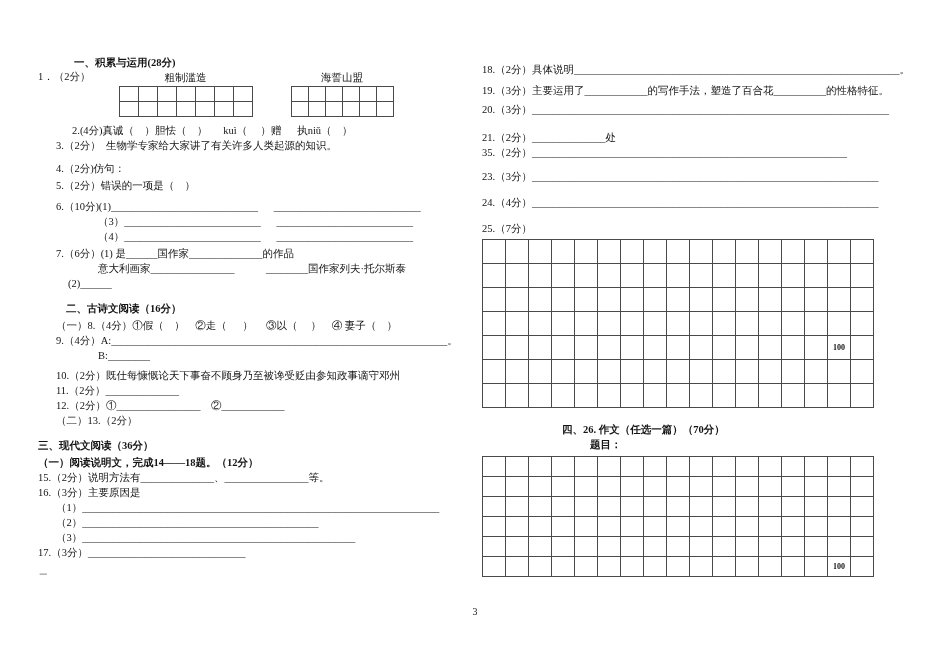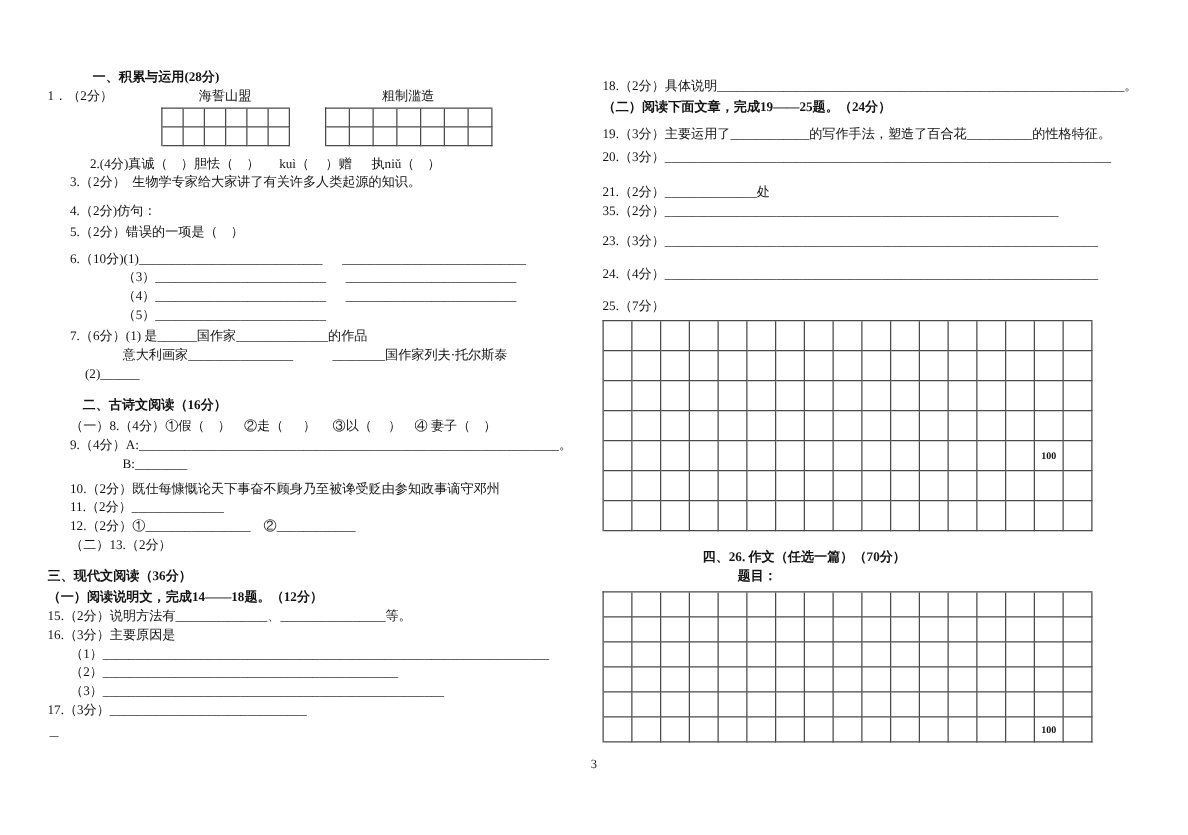--- a/index.html
+++ b/index.html
@@ -25,61 +25,60 @@
   .pageno{position:absolute;left:0;right:0;top:606px;text-align:center;font-size:10px;}
 </style>
 </head>
 <body>
 
 <div class="page">
   <div id="left-col" class="col">
       <div class="line heading" style="margin-left: 36px;">一、积累与运用(28分)</div>
       <div class="q1block" style="">
         <span>1．（2分）</span>
+        <div style="margin-left: 28px;"><div class="q1label">粗制滥造</div><div class="char-grid"><div class="grid-row">
+              <div class="grid-cell" style="width: 19px; height: 15px;"></div>
+              <div class="grid-cell" style="width: 19px; height: 15px;"></div>
+              <div class="grid-cell" style="width: 19px; height: 15px;"></div>
+              <div class="grid-cell" style="width: 19px; height: 15px;"></div>
+              <div class="grid-cell" style="width: 19px; height: 15px;"></div>
+              <div class="grid-cell" style="width: 19px; height: 15px;"></div>
+              <div class="grid-cell" style="width: 19px; height: 15px;"></div>
+            </div><div class="grid-row">
+              <div class="grid-cell" style="width: 19px; height: 15px;"></div>
+              <div class="grid-cell" style="width: 19px; height: 15px;"></div>
+              <div class="grid-cell" style="width: 19px; height: 15px;"></div>
+              <div class="grid-cell" style="width: 19px; height: 15px;"></div>
+              <div class="grid-cell" style="width: 19px; height: 15px;"></div>
+              <div class="grid-cell" style="width: 19px; height: 15px;"></div>
+              <div class="grid-cell" style="width: 19px; height: 15px;"></div>
+            </div></div></div>
         <div style="margin-left: 38px;"><div class="q1label">海誓山盟</div><div class="char-grid"><div class="grid-row">
               <div class="grid-cell" style="width: 17px; height: 15px;"></div>
               <div class="grid-cell" style="width: 17px; height: 15px;"></div>
               <div class="grid-cell" style="width: 17px; height: 15px;"></div>
               <div class="grid-cell" style="width: 17px; height: 15px;"></div>
               <div class="grid-cell" style="width: 17px; height: 15px;"></div>
               <div class="grid-cell" style="width: 17px; height: 15px;"></div>
             </div><div class="grid-row">
               <div class="grid-cell" style="width: 17px; height: 15px;"></div>
               <div class="grid-cell" style="width: 17px; height: 15px;"></div>
               <div class="grid-cell" style="width: 17px; height: 15px;"></div>
               <div class="grid-cell" style="width: 17px; height: 15px;"></div>
               <div class="grid-cell" style="width: 17px; height: 15px;"></div>
               <div class="grid-cell" style="width: 17px; height: 15px;"></div>
-            </div></div></div>
-        <div style="margin-left: 28px;"><div class="q1label">粗制滥造</div><div class="char-grid"><div class="grid-row">
-              <div class="grid-cell" style="width: 19px; height: 15px;"></div>
-              <div class="grid-cell" style="width: 19px; height: 15px;"></div>
-              <div class="grid-cell" style="width: 19px; height: 15px;"></div>
-              <div class="grid-cell" style="width: 19px; height: 15px;"></div>
-              <div class="grid-cell" style="width: 19px; height: 15px;"></div>
-              <div class="grid-cell" style="width: 19px; height: 15px;"></div>
-              <div class="grid-cell" style="width: 19px; height: 15px;"></div>
-            </div><div class="grid-row">
-              <div class="grid-cell" style="width: 19px; height: 15px;"></div>
-              <div class="grid-cell" style="width: 19px; height: 15px;"></div>
-              <div class="grid-cell" style="width: 19px; height: 15px;"></div>
-              <div class="grid-cell" style="width: 19px; height: 15px;"></div>
-              <div class="grid-cell" style="width: 19px; height: 15px;"></div>
-              <div class="grid-cell" style="width: 19px; height: 15px;"></div>
-              <div class="grid-cell" style="width: 19px; height: 15px;"></div>
             </div></div></div>
       </div>
       <div class="line" style="margin-left: 34px; margin-top: 4px;">2.(4分)真诚（    ）胆怯（    ）      kuì（     ）赠      执niǔ（    ）</div>
       <div class="line" style="margin-left: 18px;">3.（2分）  生物学专家给大家讲了有关许多人类起源的知识。</div>
       <div class="line" style="margin-left: 18px; margin-top: 8px;">4.（2分)仿句：</div>
       <div class="line" style="margin-left: 18px; margin-top: 2px;">5.（2分）错误的一项是（    ）</div>
       <div class="line" style="margin-left: 18px; margin-top: 6px;">6.（10分)(1)____________________________      ____________________________</div>
       <div class="line" style="margin-left: 60px;">（3）__________________________      __________________________</div>
       <div class="line" style="margin-left: 60px;">（4）__________________________      __________________________</div>
-      <div class="line" style="margin-left: 60px;">（5）__________________________</div>
       <div class="line" style="margin-left: 18px; margin-top: 2px;">7.（6分）(1) 是______国作家______________的作品</div>
       <div class="line" style="margin-left: 60px;">意大利画家________________            ________国作家列夫·托尔斯泰</div>
       <div class="line" style="margin-left: 30px;">(2)______</div>
       <div class="line heading" style="margin-left: 28px; margin-top: 10px;">二、古诗文阅读（16分）</div>
       <div class="line" style="margin-left: 18px; margin-top: 2px;">（一）8.（4分）①假（    ）    ②走（      ）     ③以（     ）    ④ 妻子（    ）</div>
       <div class="line" style="margin-left: 18px;">9.（4分）A:________________________________________________________________。</div>
       <div class="line" style="margin-left: 60px;">B:________</div>
       <div class="line" style="margin-left: 18px; margin-top: 5px;">10.（2分）既仕每慷慨论天下事奋不顾身乃至被谗受贬由参知政事谪守邓州</div>
       <div class="line" style="margin-left: 18px;">11.（2分）______________</div>
       <div class="line" style="margin-left: 18px;">12.（2分）①________________    ②____________</div>
@@ -89,21 +88,20 @@
       <div class="line">15.（2分）说明方法有______________、________________等。</div>
       <div class="line">16.（3分）主要原因是</div>
       <div class="line" style="margin-left: 18px;">（1）____________________________________________________________________</div>
       <div class="line" style="margin-left: 18px;">（2）_____________________________________________</div>
       <div class="line" style="margin-left: 18px;">（3）____________________________________________________</div>
       <div class="line">17.（3分）______________________________</div>
       <div class="line" style="margin-top: 2px;">＿</div>
     </div>
   <div id="right-col" class="col">
       <div class="line">18.（2分）具体说明______________________________________________________________。</div>
-      <div class="line heading" style="margin-top: 2px;">（二）阅读下面文章，完成19——25题。（24分）</div>
       <div class="line" style="margin-top: 6px;">19.（3分）主要运用了____________的写作手法，塑造了百合花__________的性格特征。</div>
       <div class="line" style="margin-top: 4px;">20.（3分）____________________________________________________________________</div>
       <div class="line" style="margin-top: 13px;">21.（2分）______________处</div>
       <div class="line">35.（2分）____________________________________________________________</div>
       <div class="line" style="margin-top: 9px;">23.（3分）__________________________________________________________________</div>
       <div class="line" style="margin-top: 11px;">24.（4分）__________________________________________________________________</div>
       <div class="line" style="margin-top: 11px;">25.（7分）</div>
       <div class="char-grid" style="display: block; width: 392px; margin-top: 3px;">
         <div class="grid-row">
           <div class="grid-cell" style="width: 23px; height: 24px;"></div>

